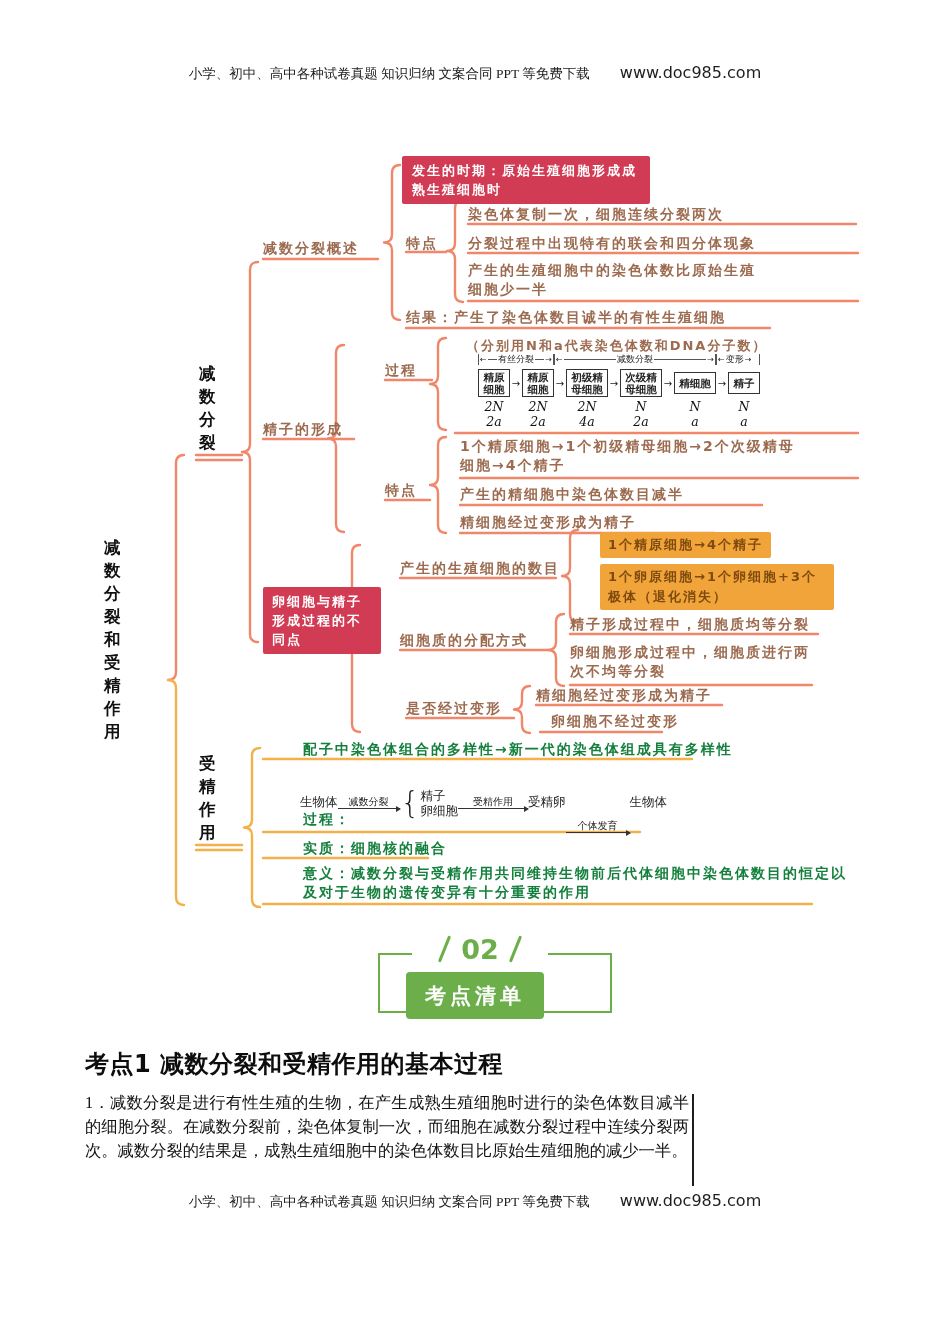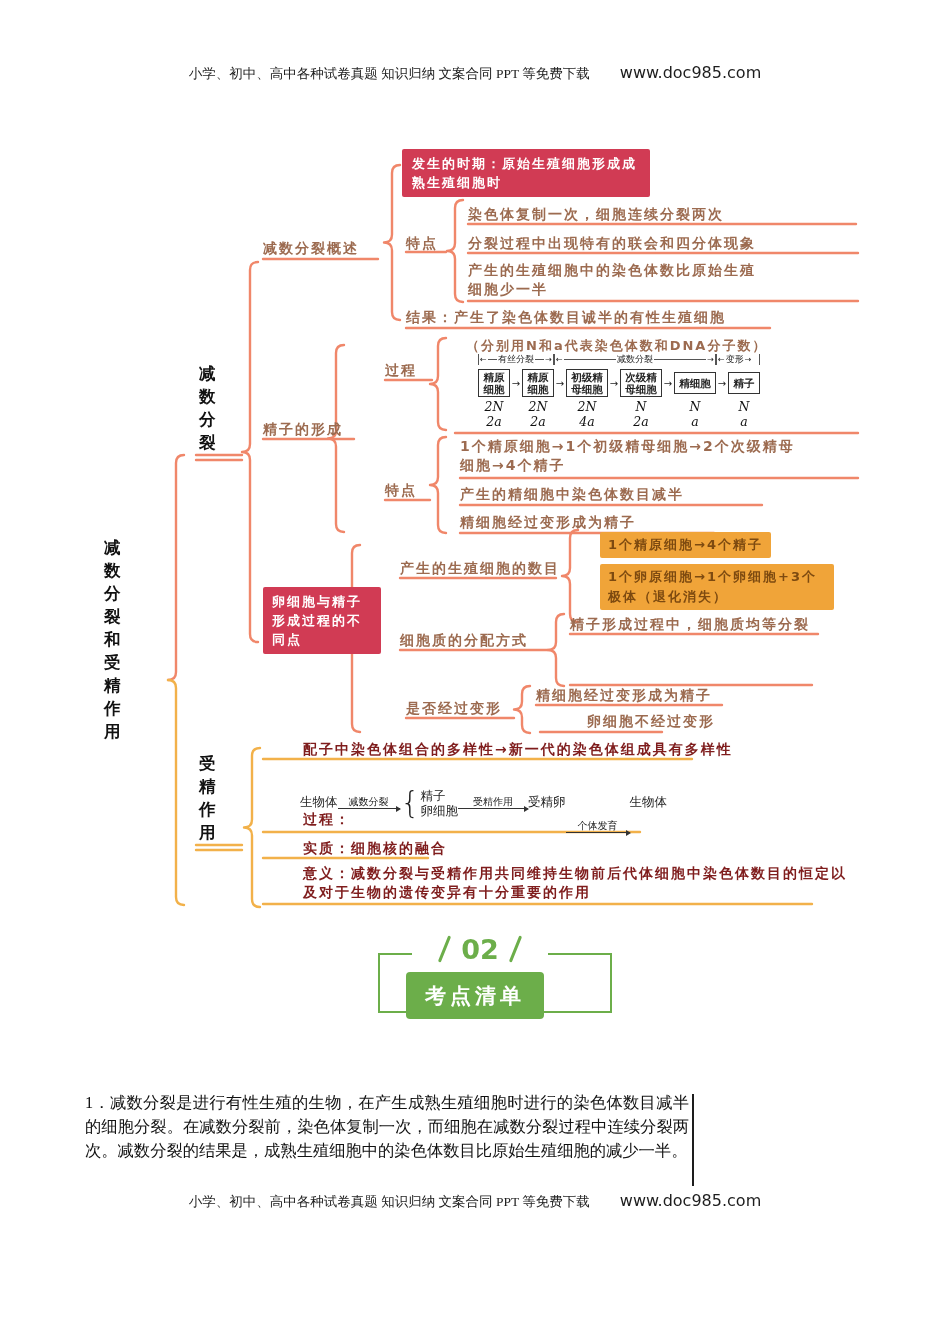--- a/index.html
+++ b/index.html
@@ -5,21 +5,21 @@
   html,body{margin:0;padding:0;background:#ffffff;}
   #page{position:relative;width:950px;height:1344px;background:#fff;overflow:hidden;
         font-family:"DejaVu Sans","Liberation Sans",sans-serif;}
   .abs{position:absolute;}
   
   .pagebar{left:0;top:0;width:950px;display:flex;justify-content:center;align-items:baseline;gap:30px;
            color:#1d1d1d;font-size:13.5px;font-family:"Liberation Serif","DejaVu Serif",serif;}
   .pagebar .site{font-size:16px;font-family:"DejaVu Sans",sans-serif;}
   
   .mtx{color:#9c6b50;font-size:14px;font-weight:600;letter-spacing:2px;line-height:19px;}
-  .gtx{color:#7f1d1d;font-size:14px;font-weight:600;letter-spacing:2px;line-height:19px;padding-left:40px;}
+  .gtx{color:#15803d;font-size:14px;font-weight:600;letter-spacing:2px;line-height:19px;padding-left:40px;}
   .vert{width:20px;word-break:break-all;line-height:23px;font-size:16.5px;font-weight:700;color:#111;letter-spacing:0;}
   .redbox{background:#d13b54;color:#fff;font-size:13px;font-weight:600;letter-spacing:2px;
           line-height:19px;padding:5px 10px;border-radius:2px;}
   .orangebox{background:#f0a439;color:#7d4a10;font-size:13px;font-weight:700;letter-spacing:2px;
           line-height:20px;padding:3px 8px;border-radius:2px;}
   
   .sdiag{display:grid;grid-template-columns:32px 12px 32px 12px 42px 12px 42px 12px 42px 12px 32px;
          grid-template-rows:14px 34px 15px 14px;color:#222;}
   .sphase{display:flex;align-items:center;gap:1px;font-size:9px;white-space:nowrap;
           border-left:1px solid #555;border-right:1px solid #555;height:11px;margin-top:2px;padding:0 1px;color:#222;}
@@ -106,21 +106,21 @@
       <path d="M 260 748 Q 252 748 252 756 L 252 819.5 Q 252 827.5 244 827.5 Q 252 827.5 252 835.5 L 252 899 Q 252 907 260 907" fill="none" stroke="#f2b14a" stroke-width="2.4" stroke-linecap="round" stroke-linejoin="round"></path>
       <path d="M 184 455 Q 176 455 176 463 L 176 672 Q 176 680 168 680" fill="none" stroke="#f0876a" stroke-width="2.4" stroke-linecap="round" stroke-linejoin="round"></path>
       <path d="M 168 680 Q 176 680 176 688 L 176 897 Q 176 905 184 905" fill="none" stroke="#f2b14a" stroke-width="2.4" stroke-linecap="round" stroke-linejoin="round"></path>
     </svg>
 
   <div class="abs vert" style="left:104px;top:536px;">减数分裂和受精作用</div>
   <div class="abs vert" style="left:199px;top:362px;">减数分裂</div>
   <div class="abs vert" style="left:199px;top:752px;">受精作用</div>
 
   <div class="abs mtx" style="left:263px;top:239px;">减数分裂概述</div>
-  <div class="abs redbox" style="left:402px;top:149px;width:228px;font-family:Liberation Serif, serif;">发生的时期：原始生殖细胞形成成熟生殖细胞时</div>
+  <div class="abs redbox" style="left:402px;top:156px;width:228px;font-family:Liberation Serif, serif;">发生的时期：原始生殖细胞形成成熟生殖细胞时</div>
   <div class="abs mtx" style="left:406px;top:234px;">特点</div>
   <div class="abs mtx" style="left:468px;top:205px;white-space:nowrap;">染色体复制一次，细胞连续分裂两次</div>
   <div class="abs mtx" style="left:468px;top:261px;width:296px;">产生的生殖细胞中的染色体数比原始生殖细胞少一半</div>
   <div class="abs mtx" style="left:468px;top:234px;white-space:nowrap;">分裂过程中出现特有的联会和四分体现象</div>
   <div class="abs mtx" style="left:406px;top:308px;white-space:nowrap;text-align:center;">结果：产生了染色体数目诚半的有性生殖细胞</div>
 
   <div class="abs mtx" style="left:263px;top:420px;">精子的形成</div>
   <div class="abs mtx" style="left:385px;top:361px;">过程</div>
   <div class="abs mtx" style="left:466px;top:336px;font-size:13px;white-space:nowrap;">（分别用N和a代表染色体数和DNA分子数）</div>
 
@@ -176,23 +176,24 @@
   <div class="abs mtx" style="left:460px;top:437px;width:336px;">1个精原细胞→1个初级精母细胞→2个次级精母细胞→4个精子</div>
   <div class="abs mtx" style="left:460px;top:485px;white-space:nowrap;">产生的精细胞中染色体数目减半</div>
   <div class="abs mtx" style="left:460px;top:513px;white-space:nowrap;">精细胞经过变形成为精子</div>
 
   <div class="abs redbox" style="left:263px;top:587px;width:100px;padding:5px 9px;">卵细胞与精子形成过程的不同点</div>
   <div class="abs mtx" style="left:400px;top:559px;white-space:nowrap;">产生的生殖细胞的数目</div>
   <div class="abs orangebox" style="left:600px;top:532px;white-space:nowrap;">1个精原细胞→4个精子</div>
   <div class="abs orangebox" style="left:600px;top:564px;width:218px;">1个卵原细胞→1个卵细胞+3个极体（退化消失）</div>
   <div class="abs mtx" style="left:400px;top:631px;white-space:nowrap;">细胞质的分配方式</div>
   <div class="abs mtx" style="left:570px;top:615px;white-space:nowrap;">精子形成过程中，细胞质均等分裂</div>
+  <div class="abs mtx" style="left:570px;top:643px;width:250px;">卵细胞形成过程中，细胞质进行两次不均等分裂</div>
   <div class="abs mtx" style="left:406px;top:699px;white-space:nowrap;">是否经过变形</div>
   <div class="abs mtx" style="left:536px;top:686px;white-space:nowrap;">精细胞经过变形成为精子</div>
-  <div class="abs mtx" style="left:564px;top:712px;white-space:nowrap;padding-left:23px;">卵细胞不经过变形</div>
+  <div class="abs mtx" style="left:528px;top:712px;white-space:nowrap;padding-left:23px;">卵细胞不经过变形</div>
 
   <div class="abs gtx" style="left:263px;top:740px;white-space:nowrap;">配子中染色体组合的多样性→新一代的染色体组成具有多样性</div>
 
   <div class="abs fflow" style="left:300px;top:772px;">
     <span>生物体</span>
     <span class="farr" style="width:62px;">
       <span class="lbl">减数分裂</span>
       <span class="shaft"></span>
     </span>
     <span class="fbrace">{</span>
@@ -217,20 +218,21 @@
   <div class="abs gtx" style="left:263px;top:864px;width:552px;">意义：减数分裂与受精作用共同维持生物前后代体细胞中染色体数目的恒定以及对于生物的遗传变异有十分重要的作用</div>
 
   <div class="abs frame" style="left:378px;top:953px;width:230px;height:56px;"></div>
   <div class="abs secnum" style="left:412px;top:930px;width:136px;height:38px;">
     <span class="sl"></span>
     <span>02</span>
     <span class="sl"></span>
   </div>
   <div class="abs secbox" style="left:406px;top:972px;width:138px;height:47px;">考点清单</div>
 
+  <div class="abs kphead" style="left:85px;top:1048px;">考点1 减数分裂和受精作用的基本过程</div>
   <div class="abs kpbody" style="left:85px;top:1091px;width:604px;">1．减数分裂是进行有性生殖的生物，在产生成熟生殖细胞时进行的染色体数目减半的细胞分裂。在减数分裂前，染色体复制一次，而细胞在减数分裂过程中连续分裂两次。减数分裂的结果是，成熟生殖细胞中的染色体数目比原始生殖细胞的减少一半。</div>
   <div class="abs" style="left:692px;top:1094px;width:2px;height:92px;background:#1d1d1d;"></div>
 
   <div class="abs pagebar" style="top:1191px;">
     <span>小学、初中、高中各种试卷真题 知识归纳 文案合同 PPT 等免费下载</span>
     <span class="site">www.doc985.com</span>
   </div>
 
 </div>
 

